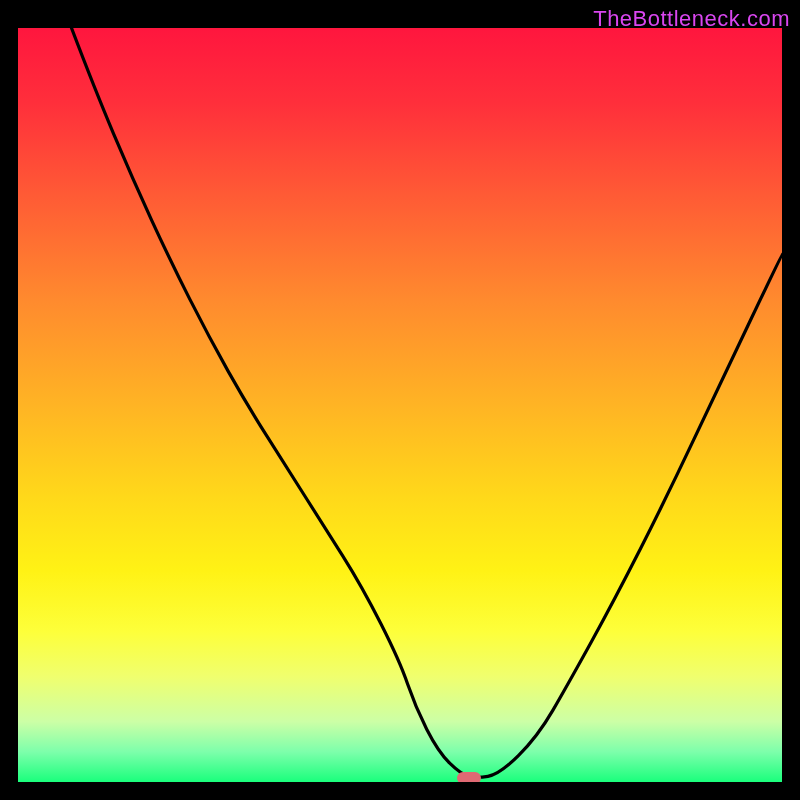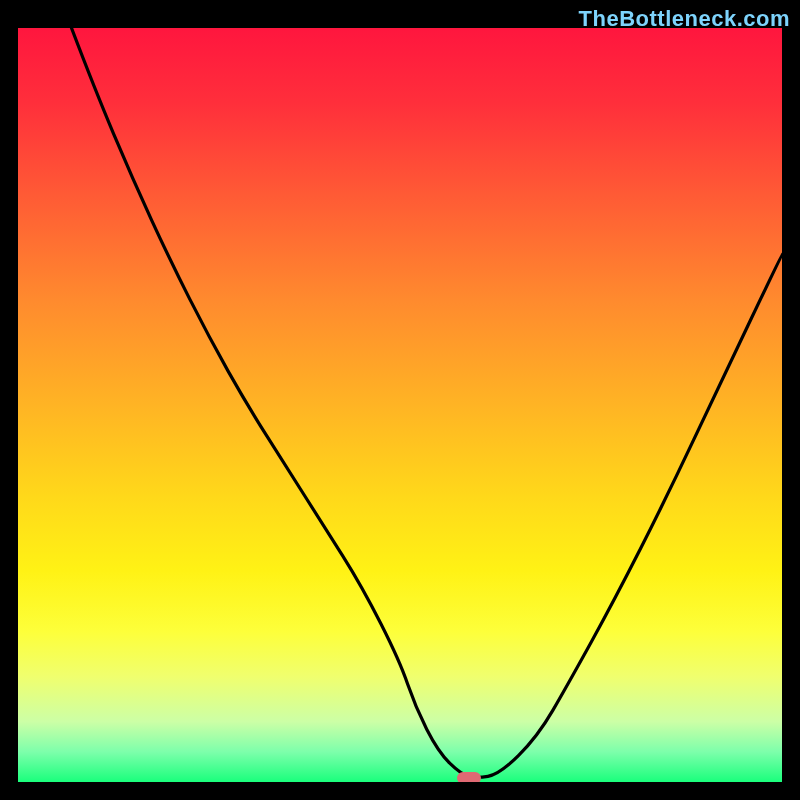--- a/index.html
+++ b/index.html
@@ -15,24 +15,23 @@
     width: 800px;
     height: 800px;
     background: #000;
   }
   .watermark {
     position: absolute;
     top: 6px;
     right: 10px;
     font-family: Arial, Helvetica, sans-serif;
     font-size: 22px;
-    color: #7dd3fc;
+    color: #d946ef;
     letter-spacing: 0.5px;
     z-index: 5;
-    font-weight: bold;
   }
   .plot {
     position: absolute;
     left: 18px;
     top: 28px;
     width: 764px;
     height: 754px;
     overflow: hidden;
   }
   .gradient {

